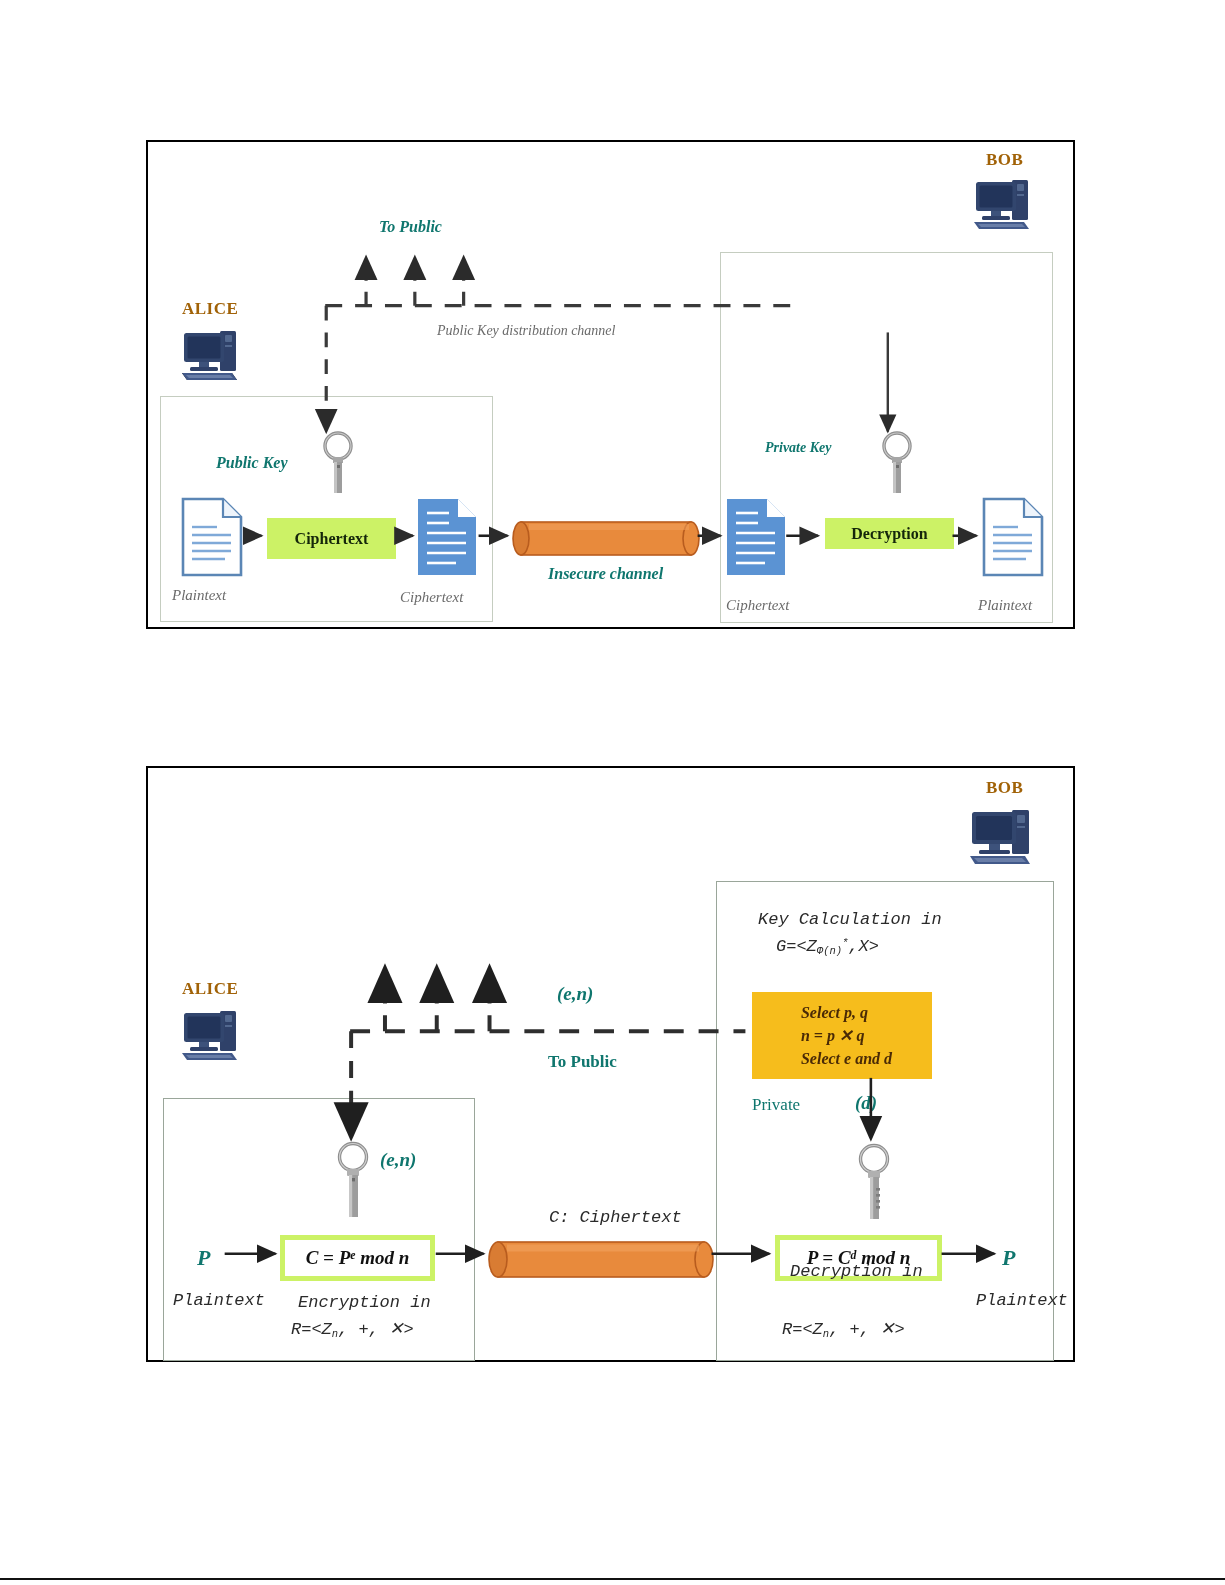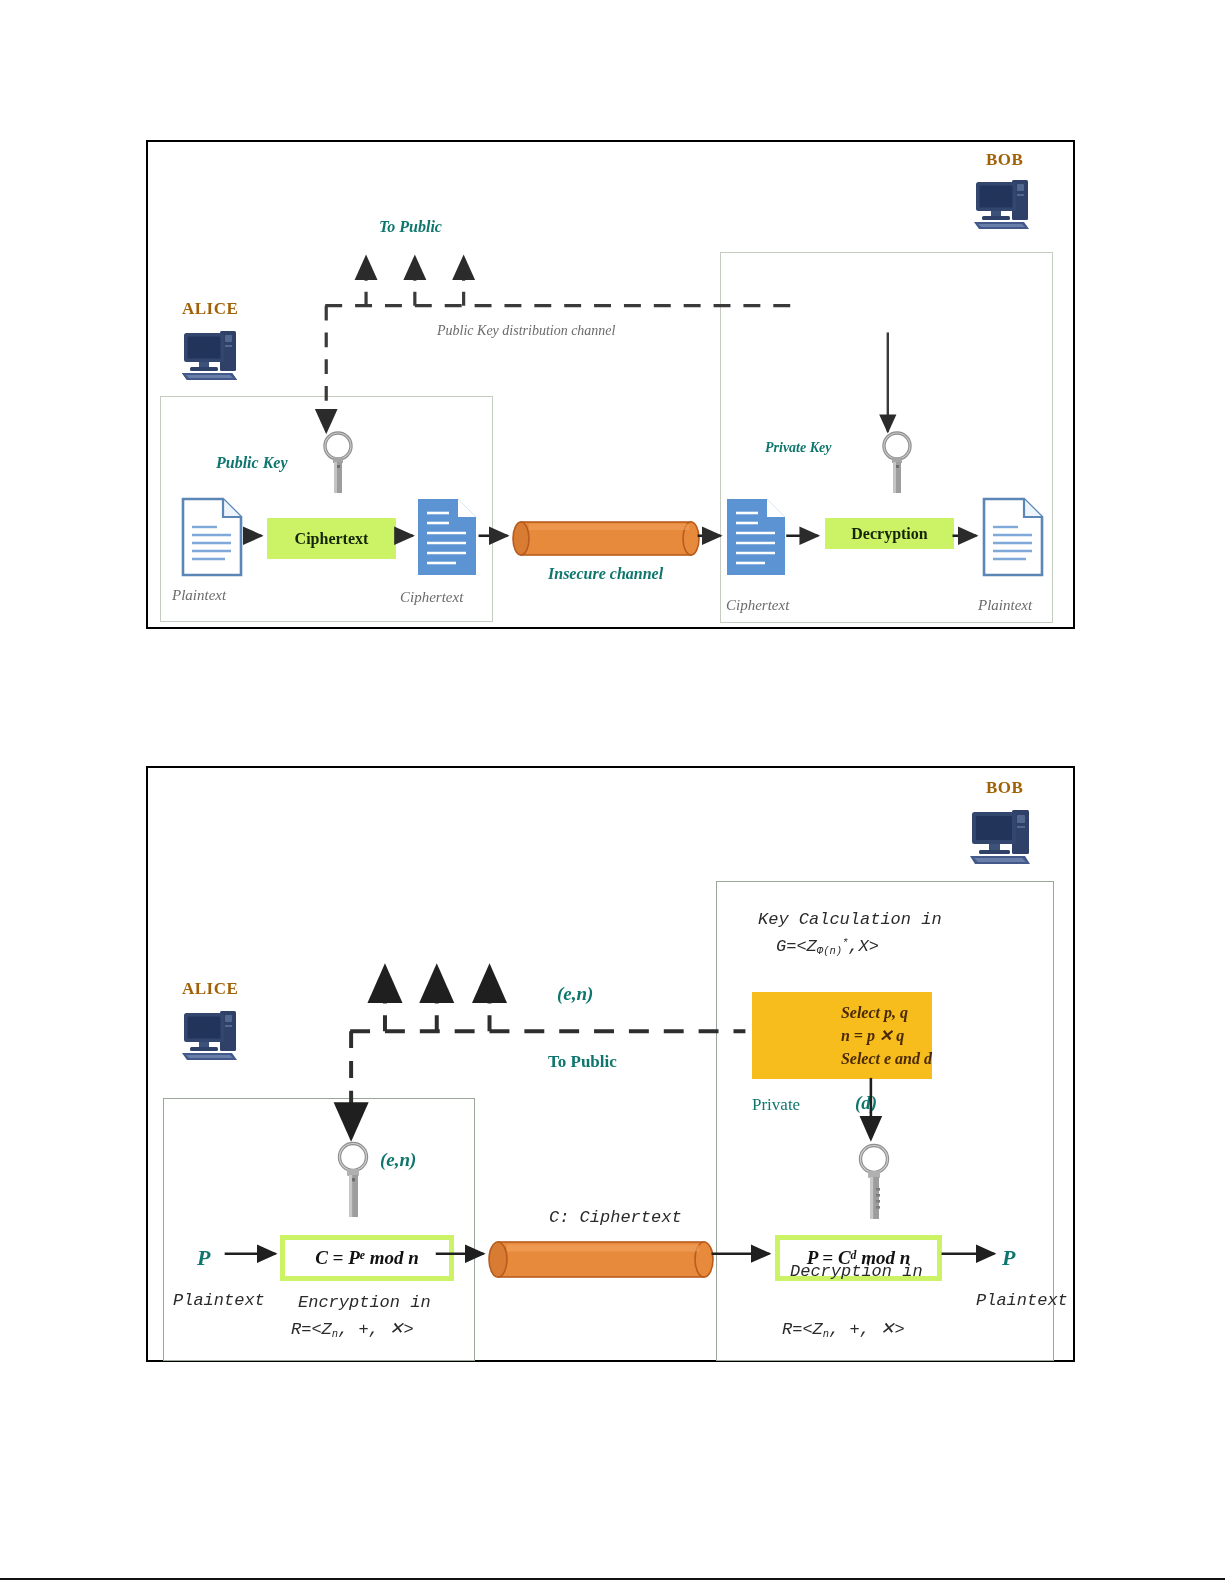--- a/index.html
+++ b/index.html
@@ -81,21 +81,21 @@
   .box-orange {
     position: absolute;
     background: #f6bd1c;
     display: flex; align-items: center; justify-content: center;
     text-align: center;
     font-family: "Liberation Serif", serif;
     font-weight: bold;
     color: #4a2a06;
   }
   .box-orange-left {
-    justify-content: flex-end;
+    justify-content: center;
     text-align: left;
     padding-left: 9px;
     font-style: italic;
   }
 
   
   .doc { position: absolute; }
 
   
   .cyl { position: absolute; }
@@ -381,21 +381,21 @@
             <rect x="20" y="52" width="4" height="2.6"></rect>
             <rect x="20" y="58" width="4" height="2.6"></rect>
             <rect x="20" y="64" width="4" height="2.6"></rect>
           </g>
         </svg>
       </div>
 
       <div class="lbl lbl-bolditalic" style="left:49px; top:477px; font-size:22px;">P</div>
       <div class="lbl lbl-italic-dark" style="left:25px; top:523px; font-size:17px;">Plaintext</div>
 
-      <div class="box-green-outline" style="left:132px; top:467px; width:174px; height:46px; font-size:19px;">
+      <div class="box-green-outline" style="left:132px; top:467px; width:155px; height:46px; font-size:19px;">
         <span>
           <span>C = P</span><sup>e</sup><span> mod n</span>
         </span>
       </div>
       <div class="lbl lbl-italic-dark" style="left:150px; top:525px; font-size:17px;">Encryption in</div>
       <div class="lbl lbl-italic-dark" style="left:143px; top:552px; font-size:17px;">
         <span>R=&lt;Z</span><sub>n</sub><span>, +, ✕&gt;</span>
       </div>
 
       <div class="cyl" style="left:339px; top:472px;">

